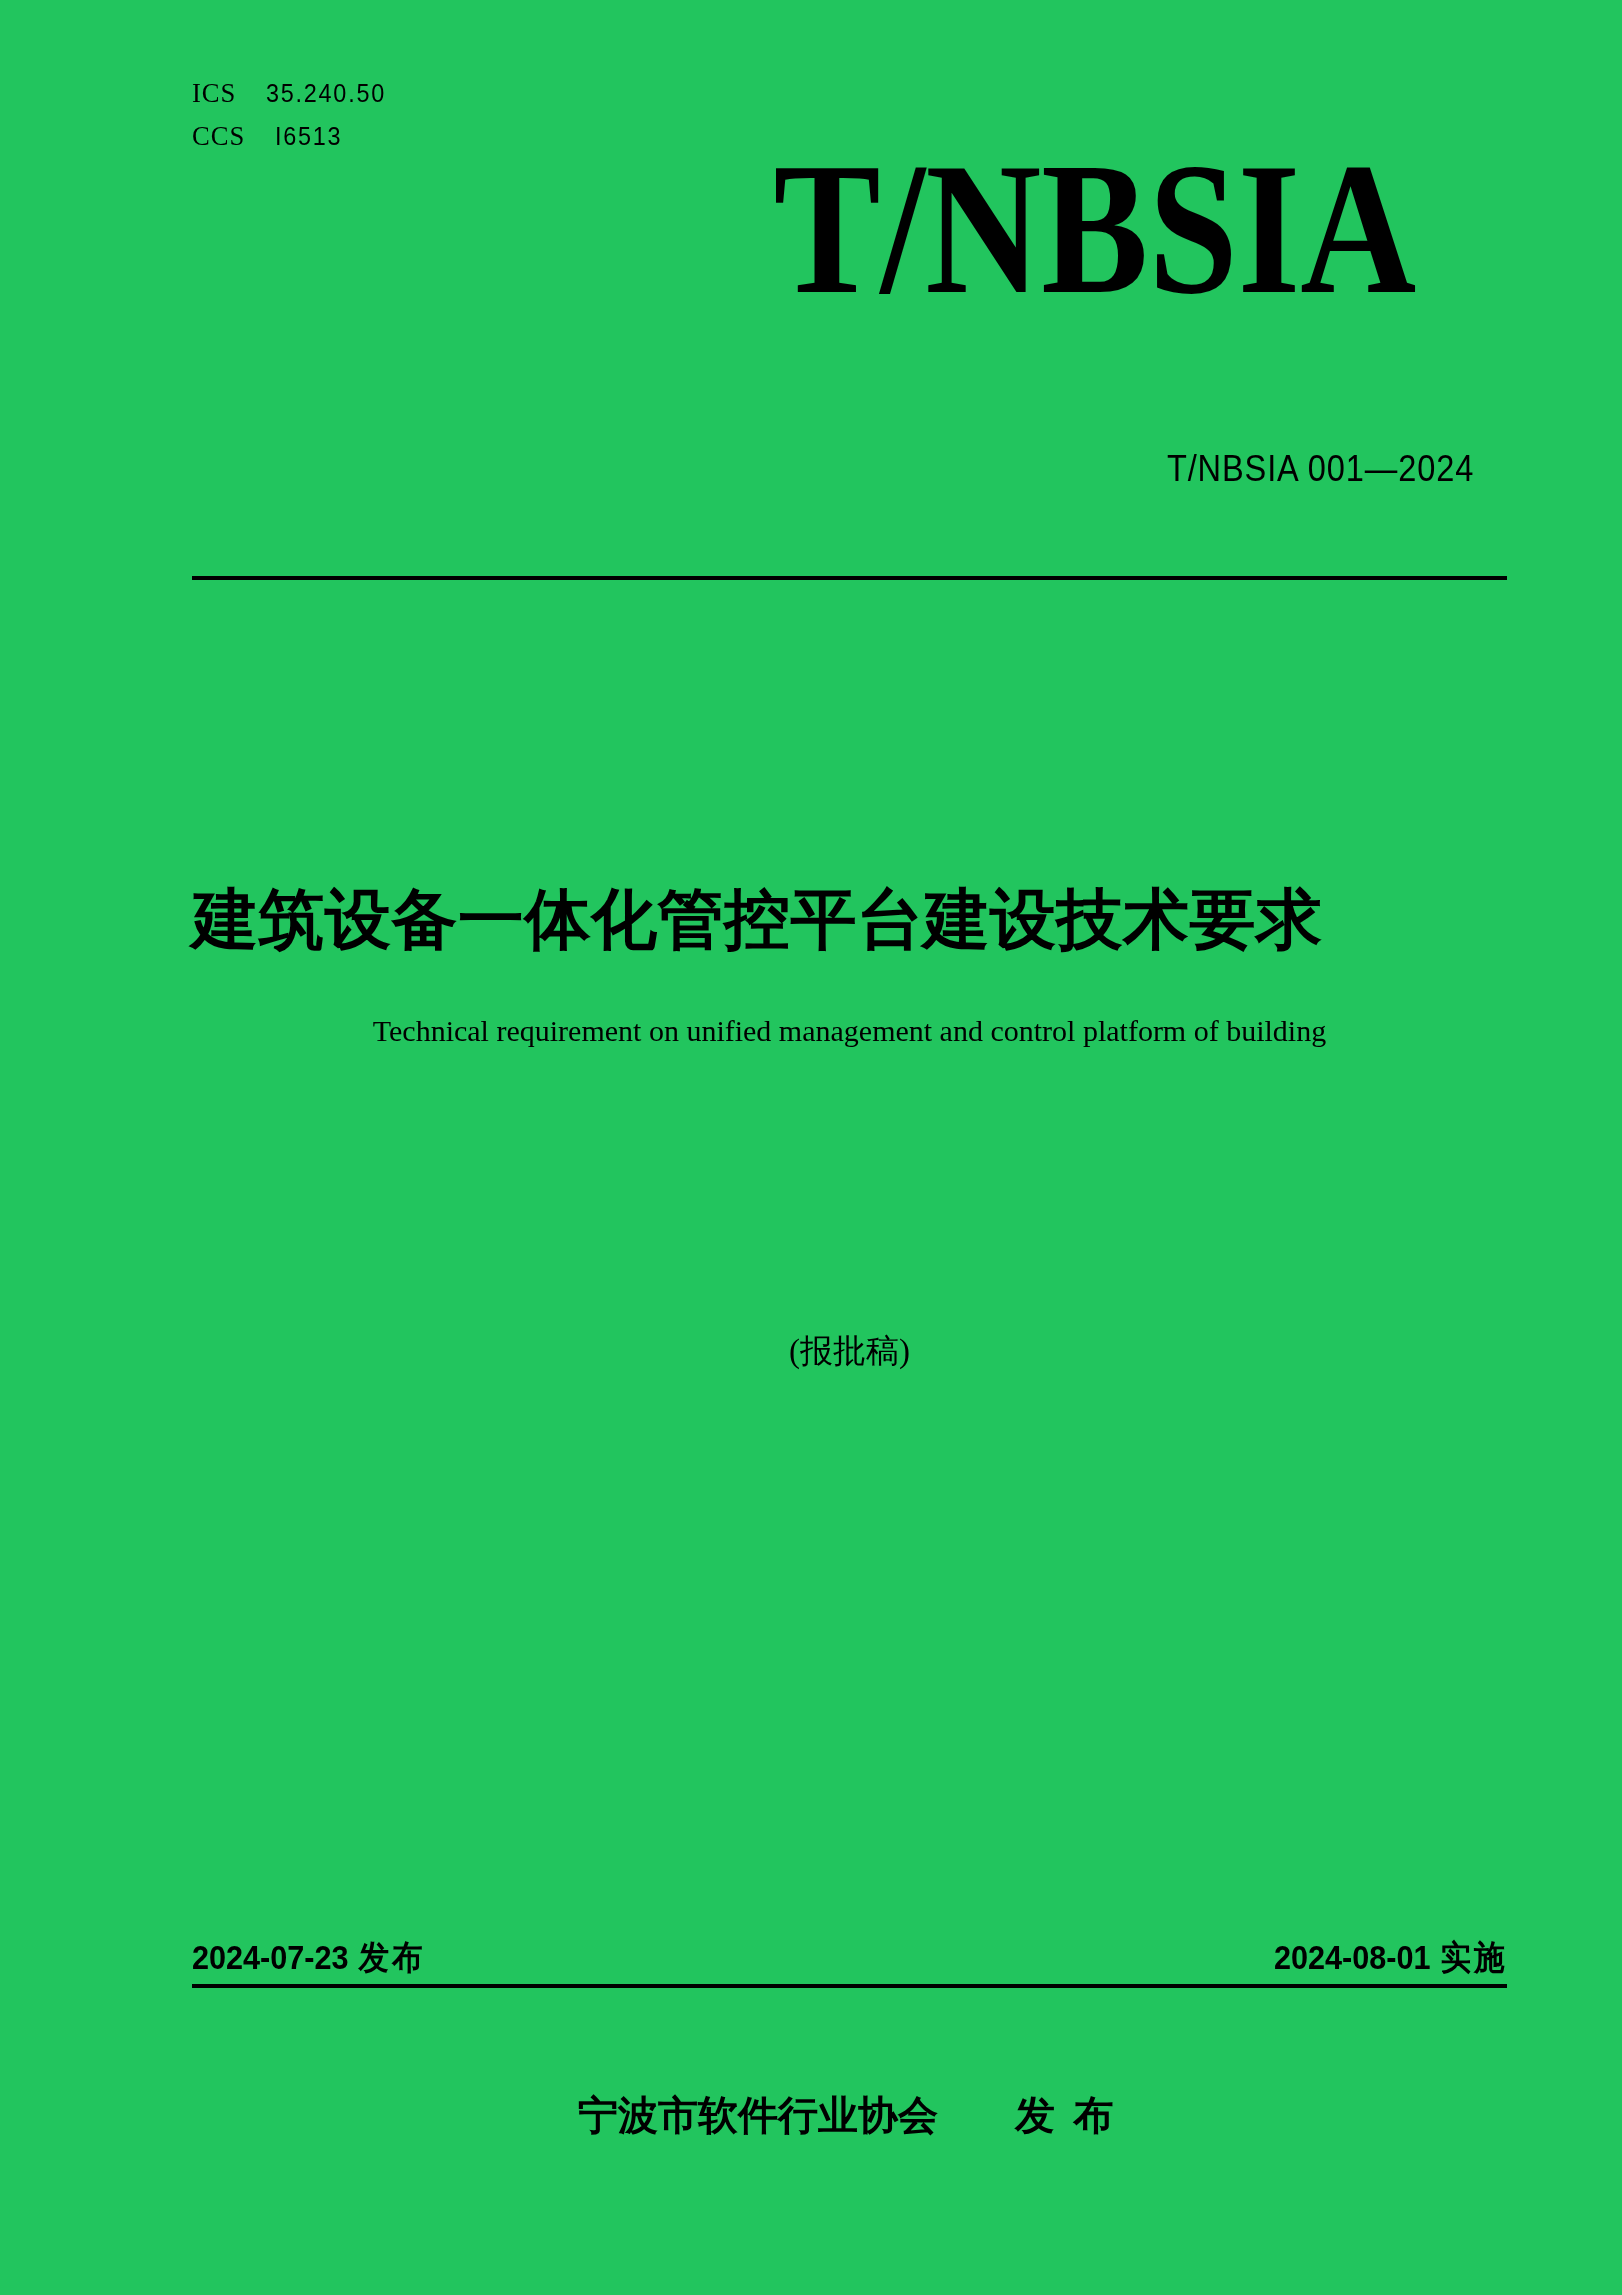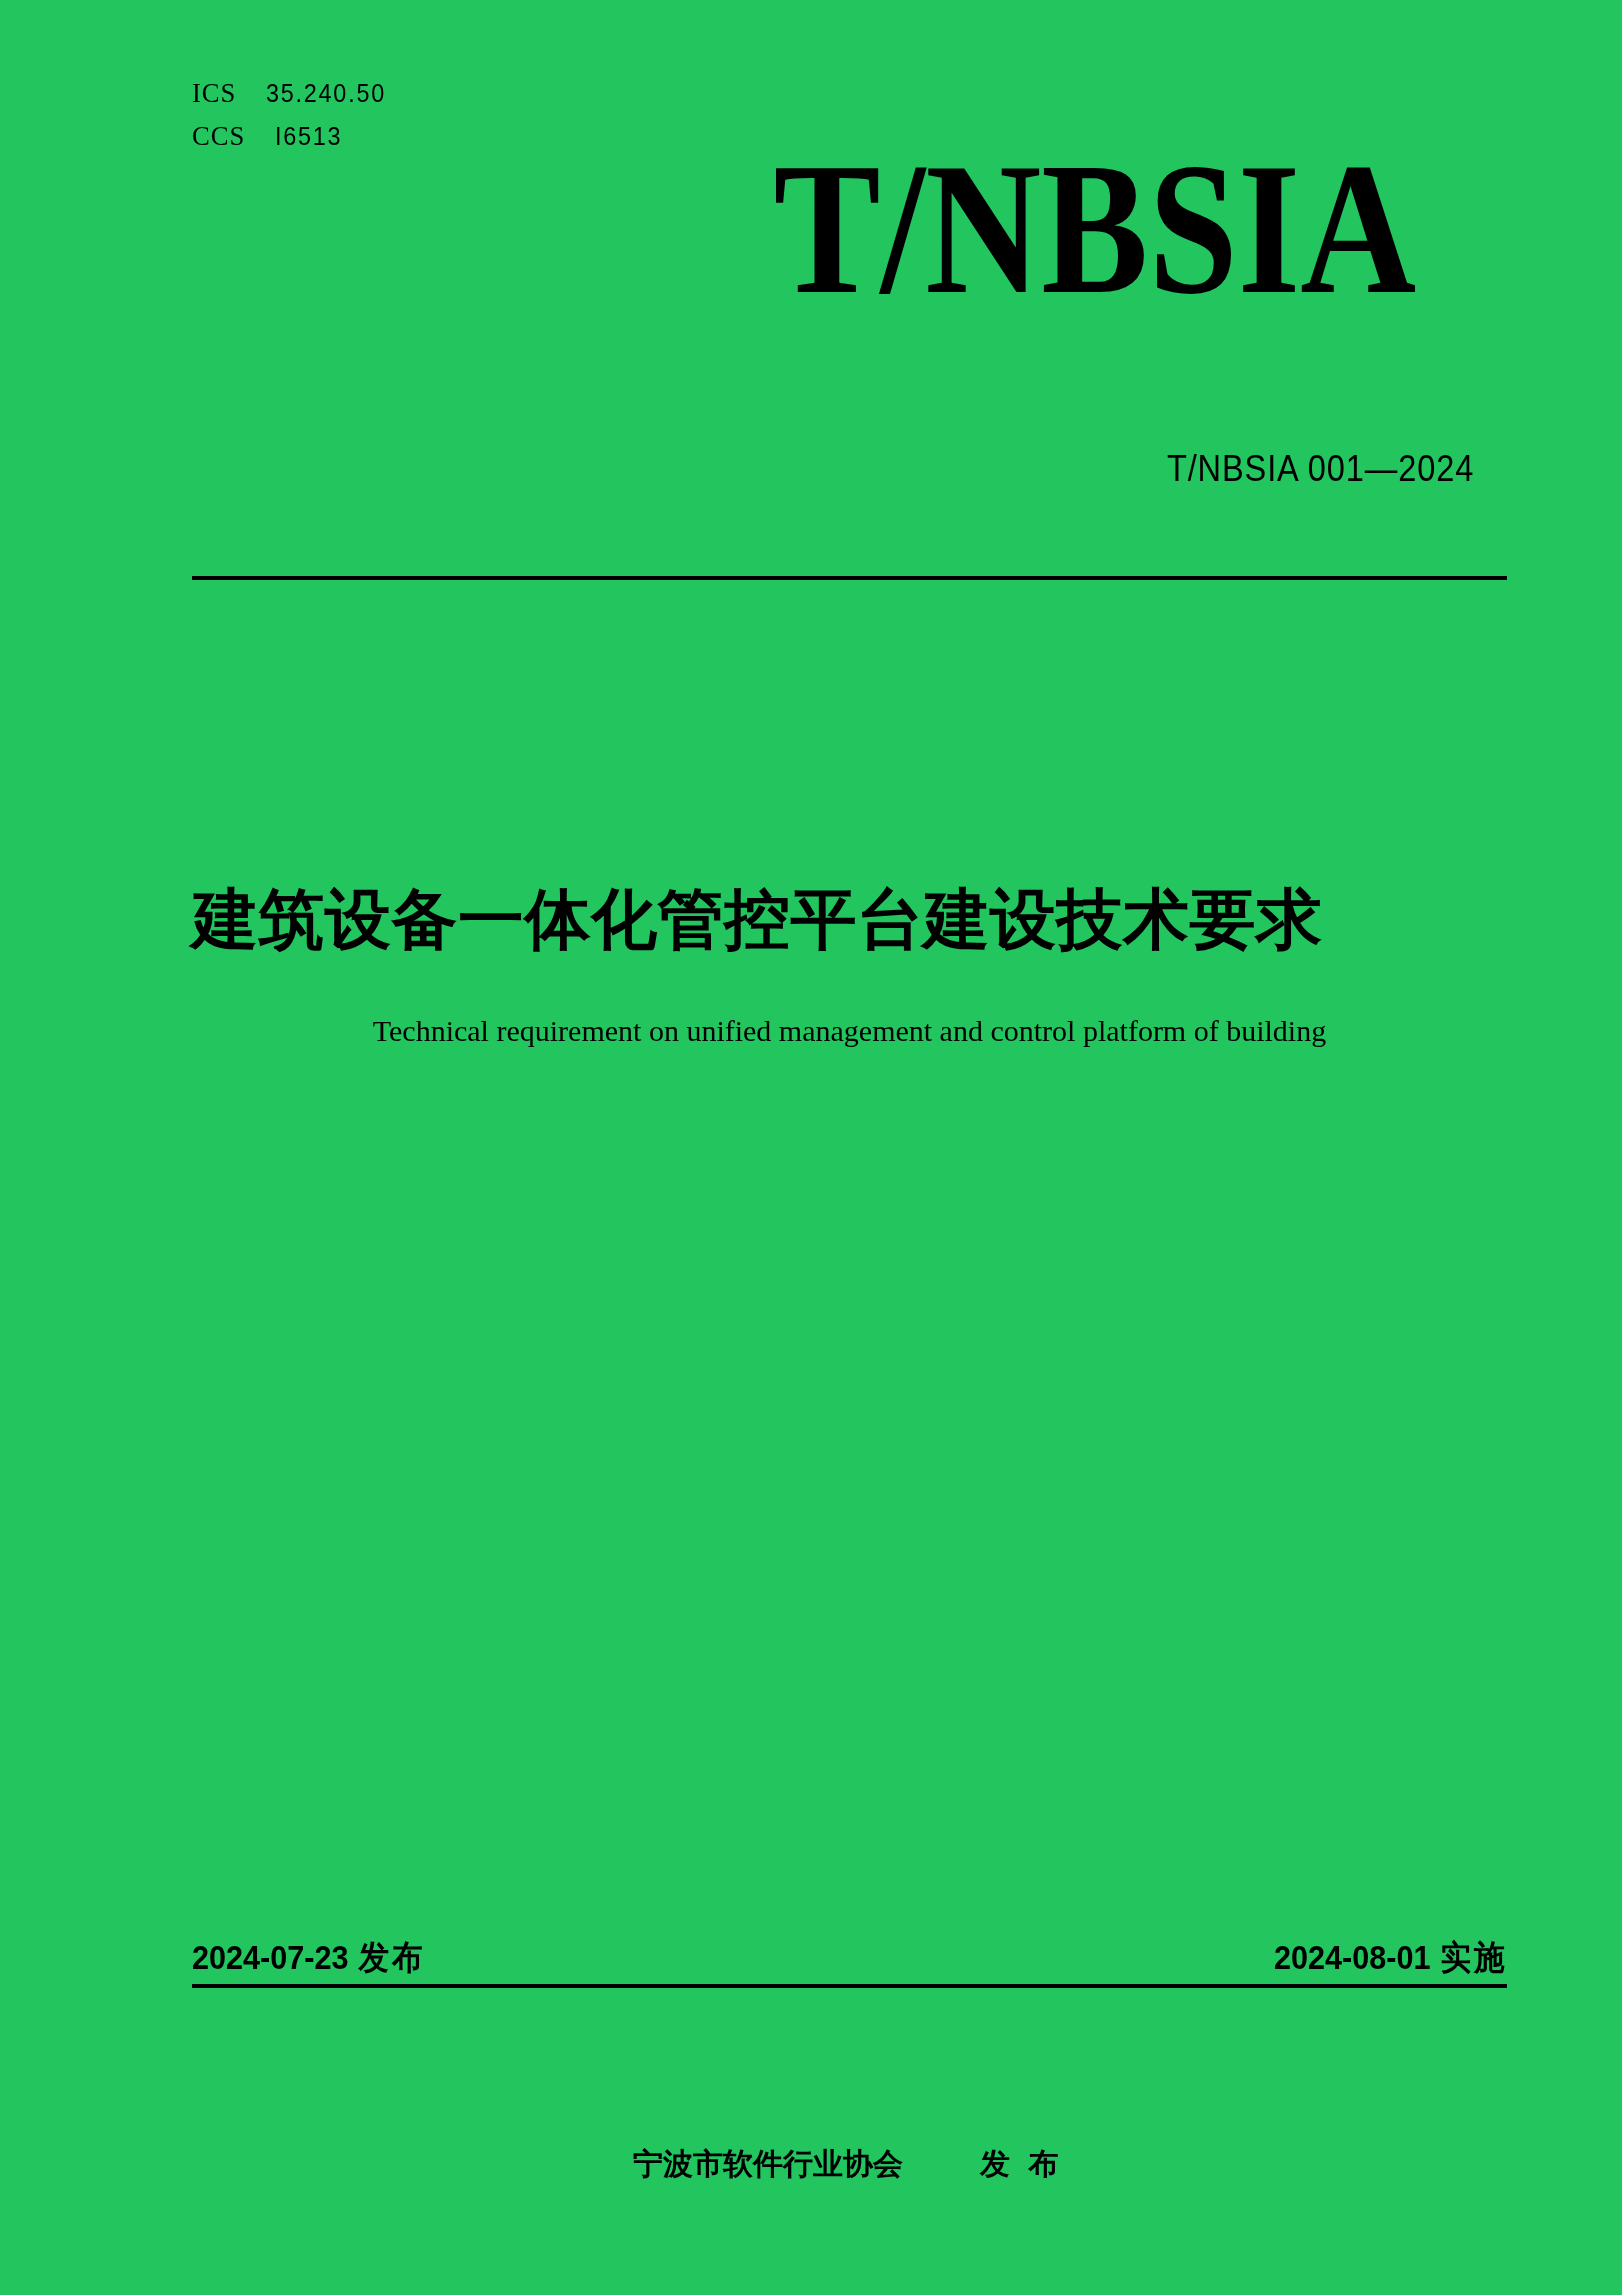--- a/index.html
+++ b/index.html
@@ -73,23 +73,22 @@
     position:absolute;left:192px;right:116px;top:1940px;
     display:flex;justify-content:space-between;align-items:flex-start;
     font-size:34px;line-height:34px;font-weight:bold;white-space:nowrap;
   }
   .date-left{transform:scaleX(0.9);transform-origin:left center;}
   .date-right{transform:scaleX(0.9);transform-origin:right center;}
   .date-suffix{margin-left:11.2px;letter-spacing:3.1px;}
   
   .publisher{
     position:absolute;left:203px;right:116px;top:2096px;
-    text-align:center;font-size:30px;line-height:39px;font-weight:bold;
+    text-align:center;font-size:40px;line-height:39px;font-weight:bold;
     white-space:nowrap;
-    margin-top:48px;
   }
   .publish-label{margin-left:77px;letter-spacing:18.4px;}
 </style>
 </head>
 <body>
 
 <div class="page">
 
   <div class="ics-block">
     <div>
@@ -106,20 +105,21 @@
   <div class="std-number">T/NBSIA 001—2024</div>
 
   <div class="rule rule-top"></div>
 
   <h1 class="title-cn">建筑设备一体化管控平台建设技术要求</h1>
 
   <div class="title-en">
     <div>Technical requirement on unified management and control platform of building</div>
   </div>
 
+  <div class="draft">(报批稿)</div>
 
   <div class="dates">
     <div class="date-left">
       <span>2024-07-23</span><span class="date-suffix">发布</span>
     </div>
     <div class="date-right">
       <span>2024-08-01</span><span class="date-suffix">实施</span>
     </div>
   </div>
 

